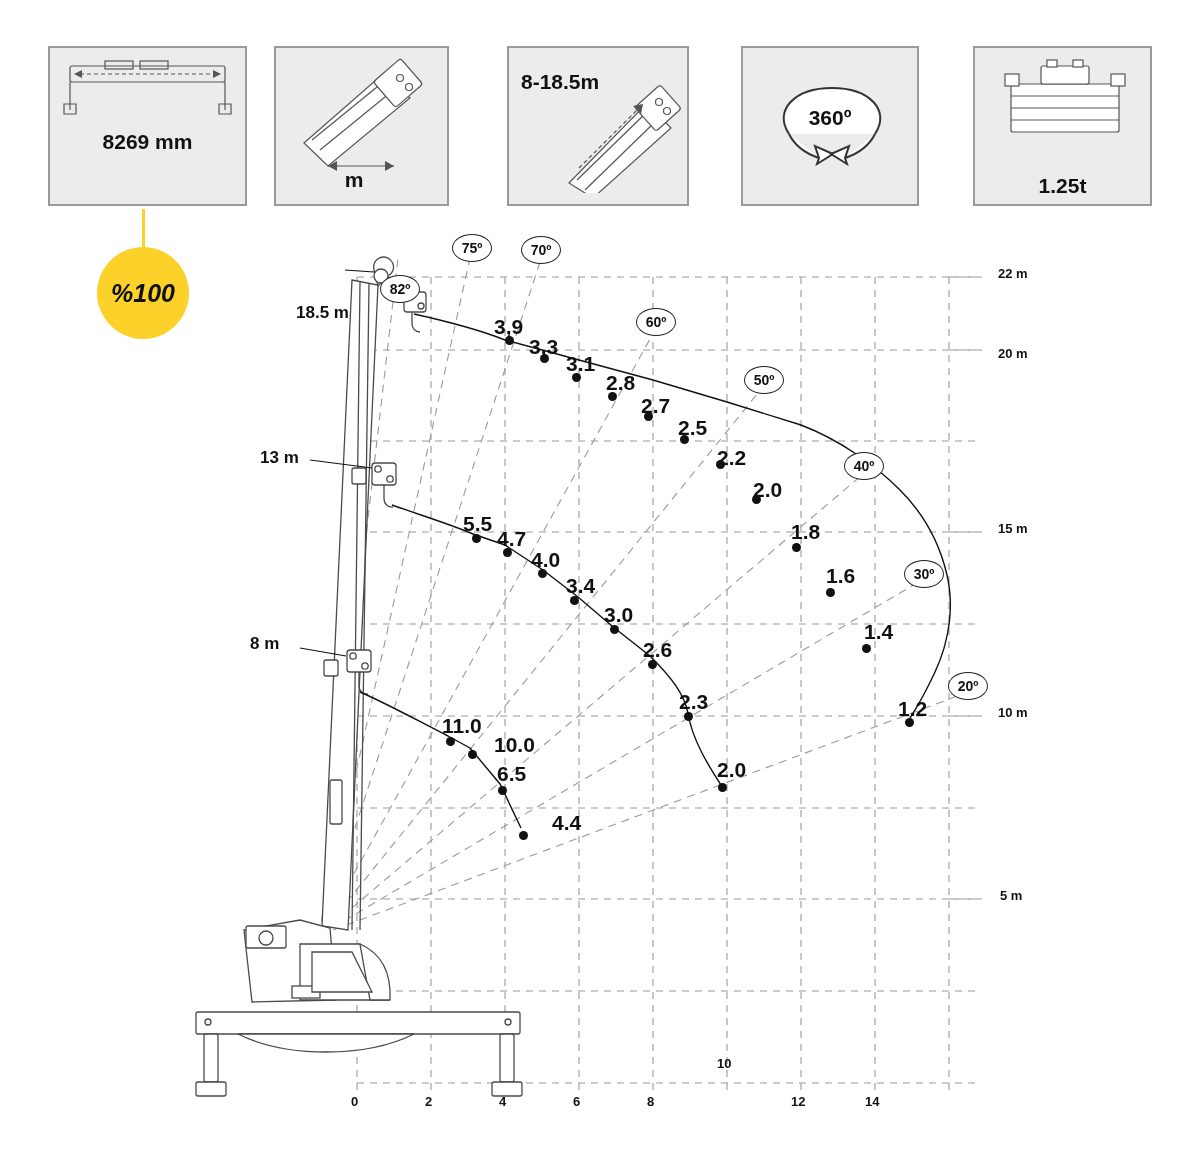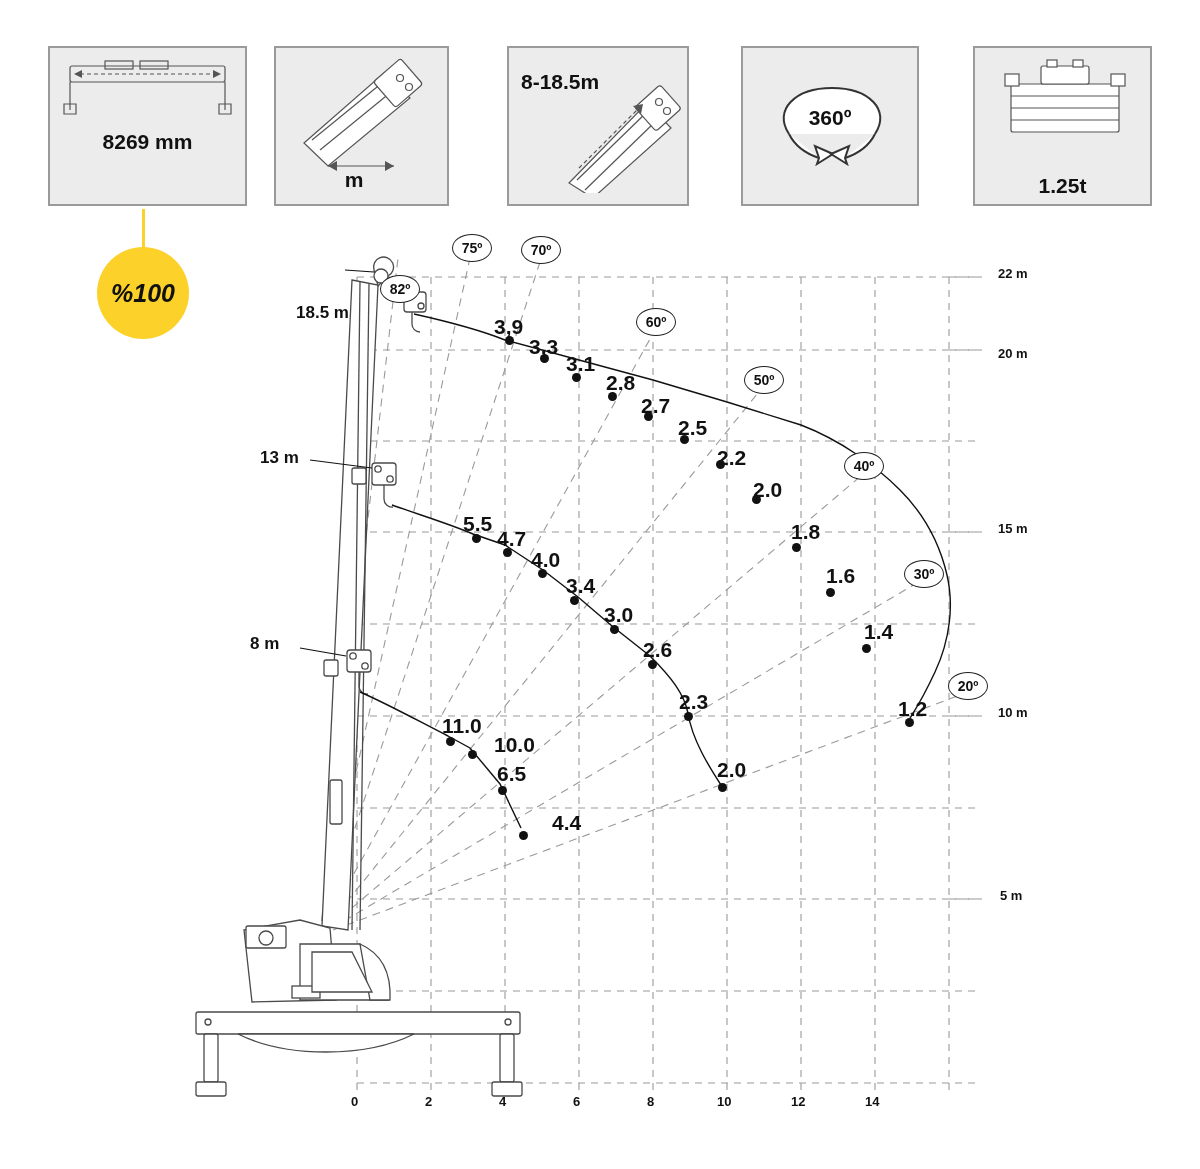--- a/index.html
+++ b/index.html
@@ -341,17 +341,17 @@
   <div class="tick-lbl" style="left:998px;top:521px;">15 m</div>
   <div class="tick-lbl" style="left:998px;top:705px;">10 m</div>
   <div class="tick-lbl" style="left:1000px;top:888px;">5 m</div>
 
   
   <div class="tick-lbl" style="left:351px;top:1094px;">0</div>
   <div class="tick-lbl" style="left:425px;top:1094px;">2</div>
   <div class="tick-lbl" style="left:499px;top:1094px;">4</div>
   <div class="tick-lbl" style="left:573px;top:1094px;">6</div>
   <div class="tick-lbl" style="left:647px;top:1094px;">8</div>
-  <div class="tick-lbl" style="left:717px;top:1094px;text-align:right;">10</div>
+  <div class="tick-lbl" style="left:717px;top:1056px;text-align:right;">10</div>
   <div class="tick-lbl" style="left:791px;top:1094px;">12</div>
   <div class="tick-lbl" style="left:865px;top:1094px;">14</div>
 
 </div>
 
 </body></html>

